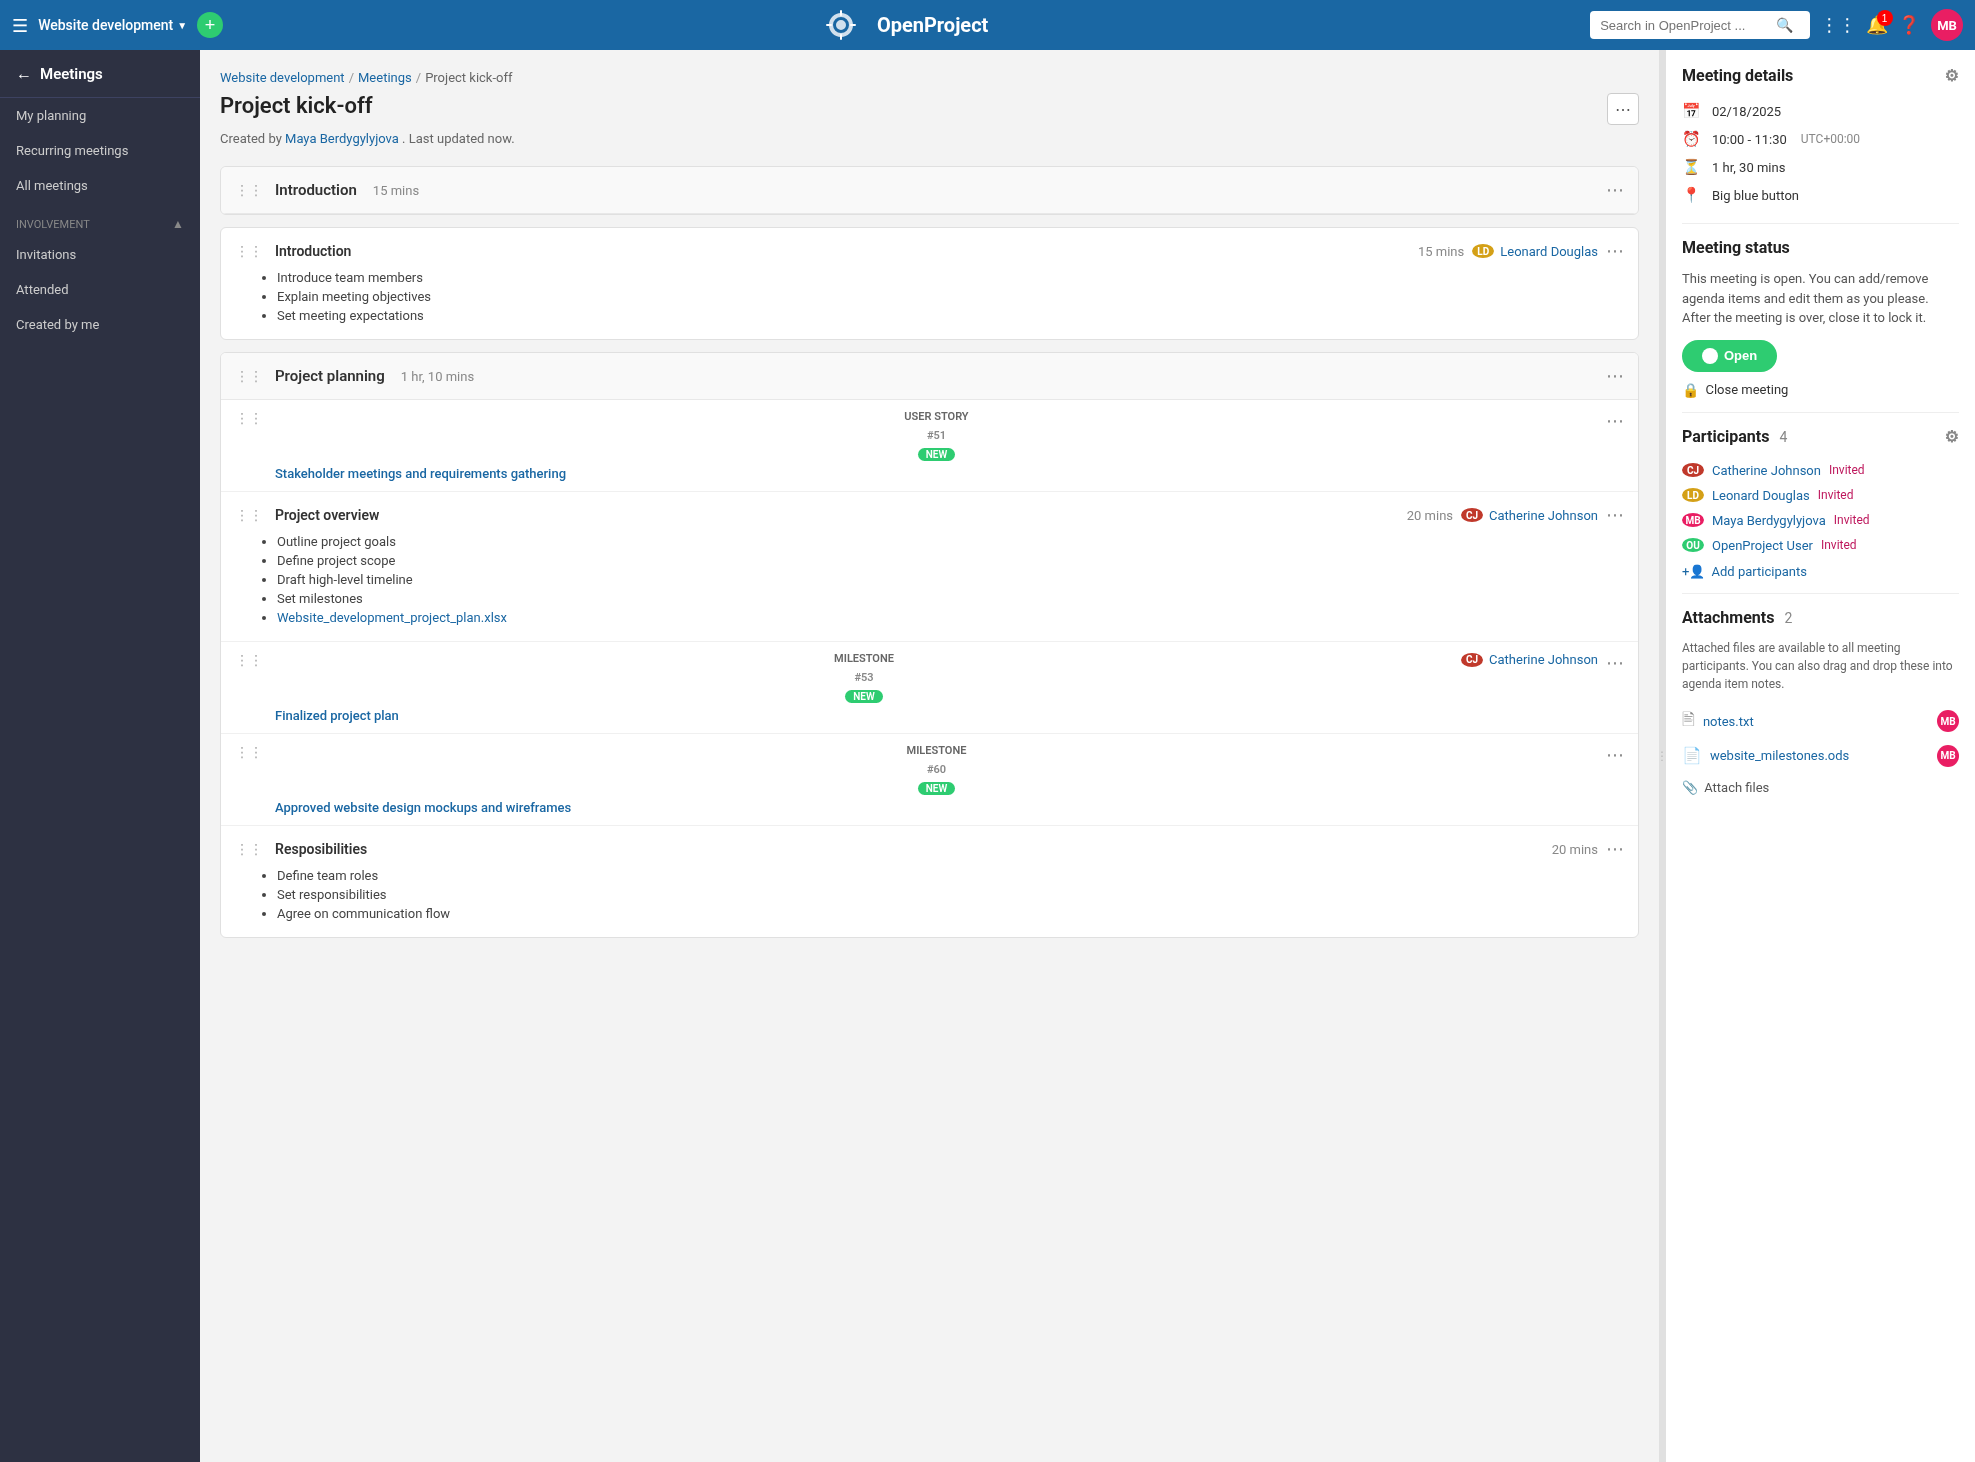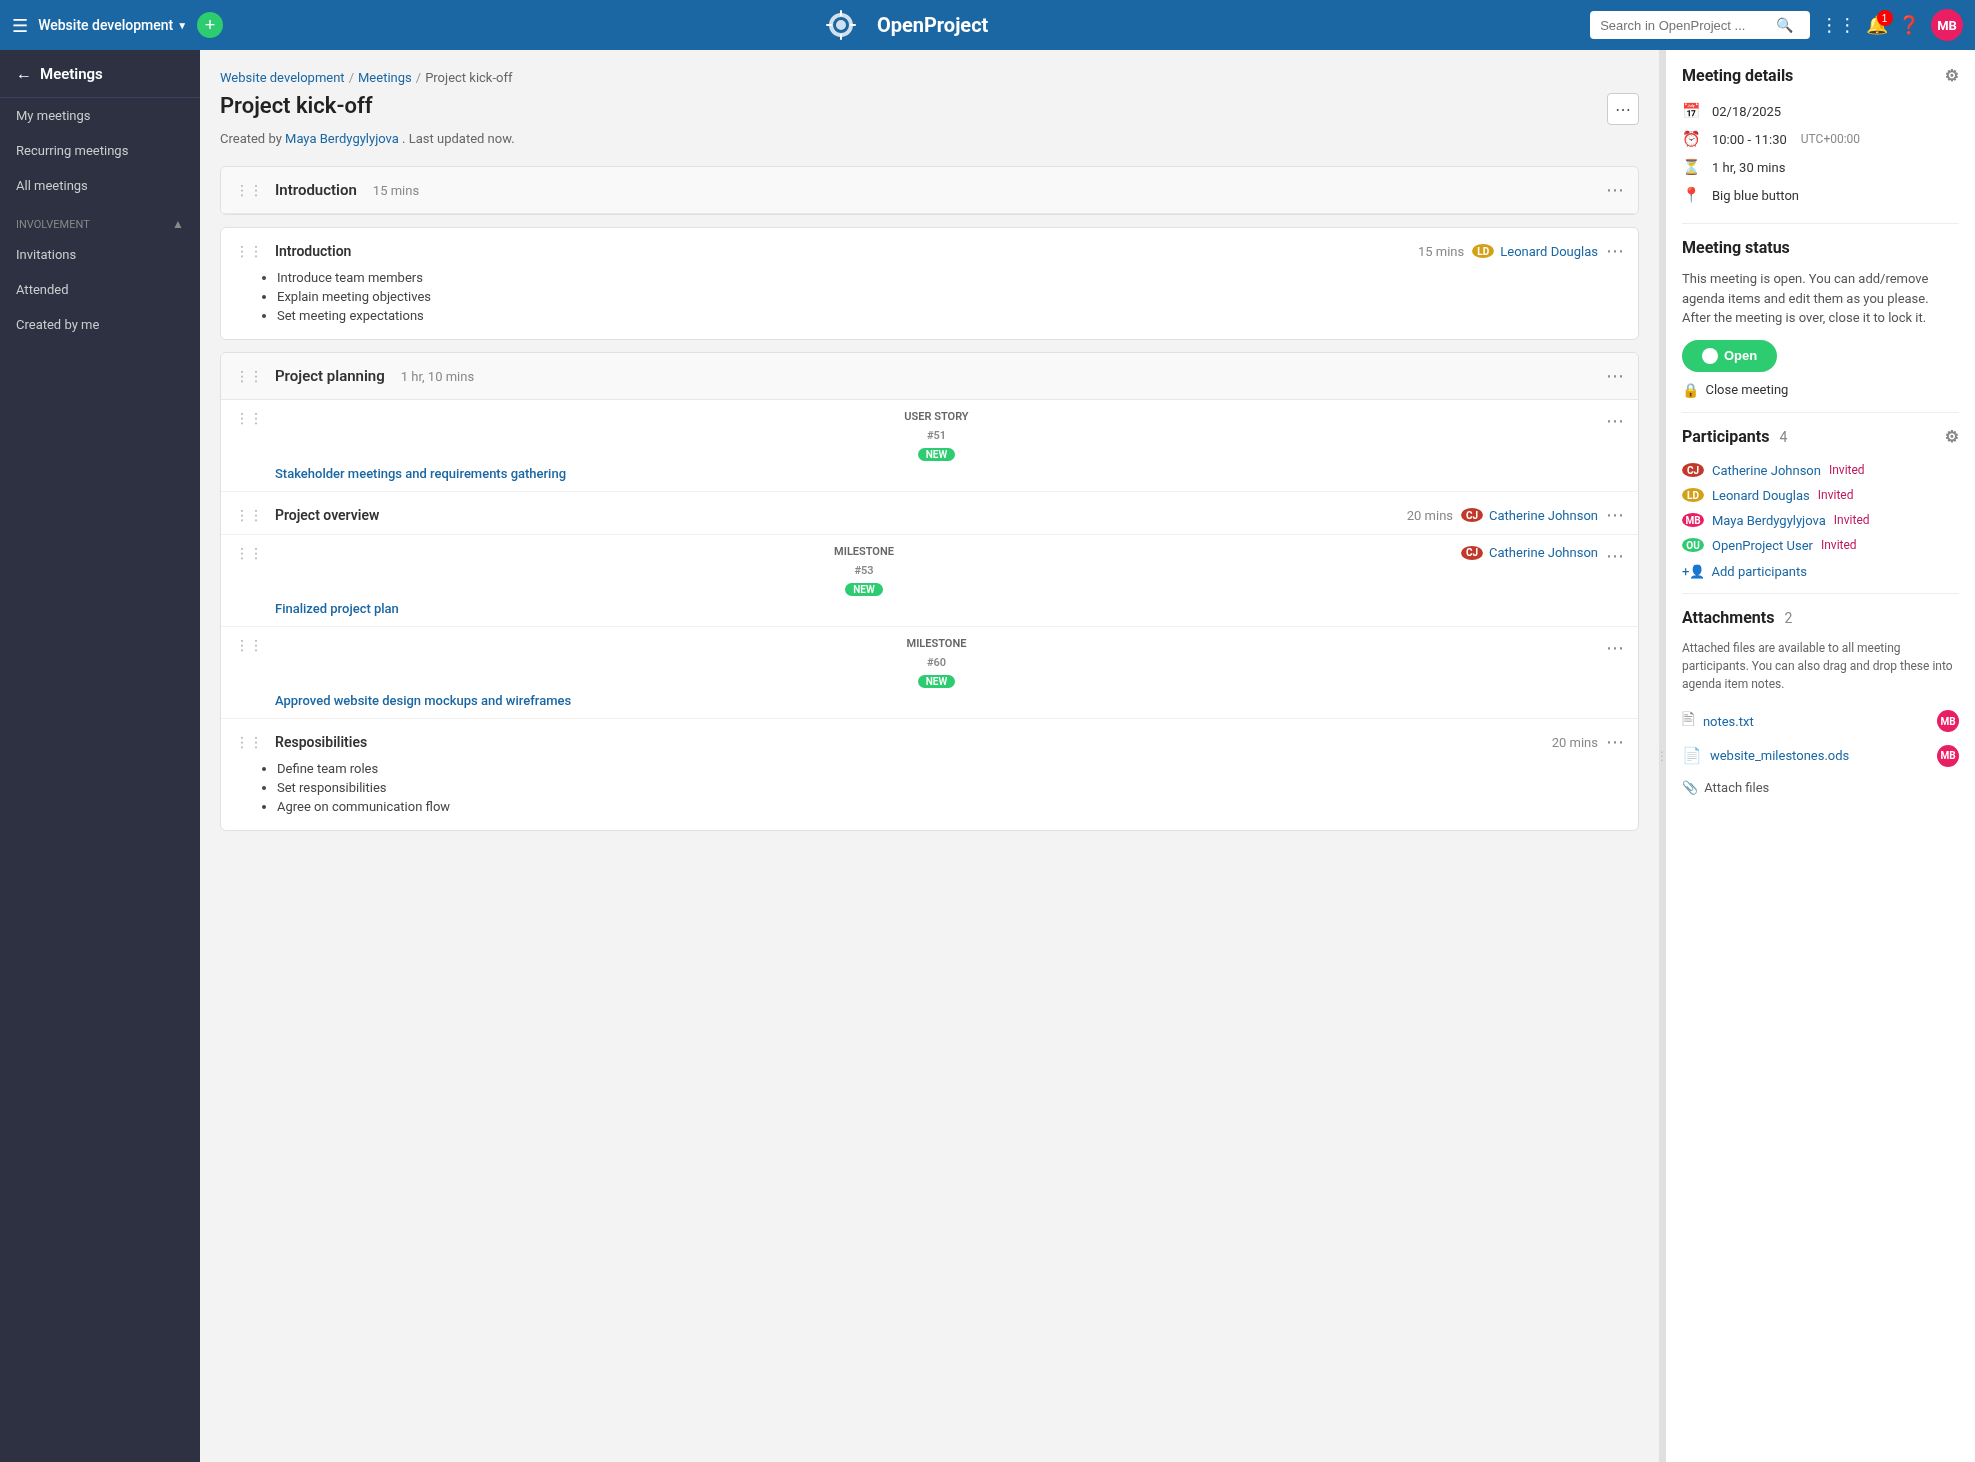--- a/index.html
+++ b/index.html
@@ -193,21 +193,21 @@
     <button class="nav-icon-btn">❓</button>
     <div class="avatar-mb">MB</div>
   </div>
 </nav>
 
 <div class="sidebar">
   <div class="sidebar-back">
     <span class="back-arrow">←</span>
     <span>Meetings</span>
   </div>
-  <div class="sidebar-nav-item">My meetings</div>
+  <div class="sidebar-nav-item">My planning</div>
   <div class="sidebar-nav-item">Recurring meetings</div>
   <div class="sidebar-nav-item">All meetings</div>
 
   <div class="sidebar-section-header">
     <span>INVOLVEMENT</span>
     <button class="sidebar-collapse-btn">▲</button>
   </div>
   <div class="sidebar-nav-item">Invitations</div>
   <div class="sidebar-nav-item">Attended</div>
   <div class="sidebar-nav-item">Created by me</div>
@@ -295,20 +295,29 @@
           <span class="agenda-item-title">Project overview</span>
           <div class="agenda-item-meta">
             <span class="agenda-item-duration">20 mins</span>
             <div class="assignee">
               <span class="assignee-avatar av-cj">CJ</span>
               <span>Catherine Johnson</span>
             </div>
             <button class="section-more">⋯</button>
           </div>
         </div>
+        <div class="agenda-item-body">
+          <ul>
+            <li>Outline project goals</li>
+            <li>Define project scope</li>
+            <li>Draft high-level timeline</li>
+            <li>Set milestones</li>
+            <li><a href="#">Website_development_project_plan.xlsx</a></li>
+          </ul>
+        </div>
       </div>
 
       <div class="work-item-row">
         <span class="drag-handle">⋮⋮</span>
         <div class="work-item-content">
           <div class="work-item-label">
             <span>MILESTONE</span>
             <span class="work-item-number">#53</span>
             <span class="badge-new">New</span>
           </div>

